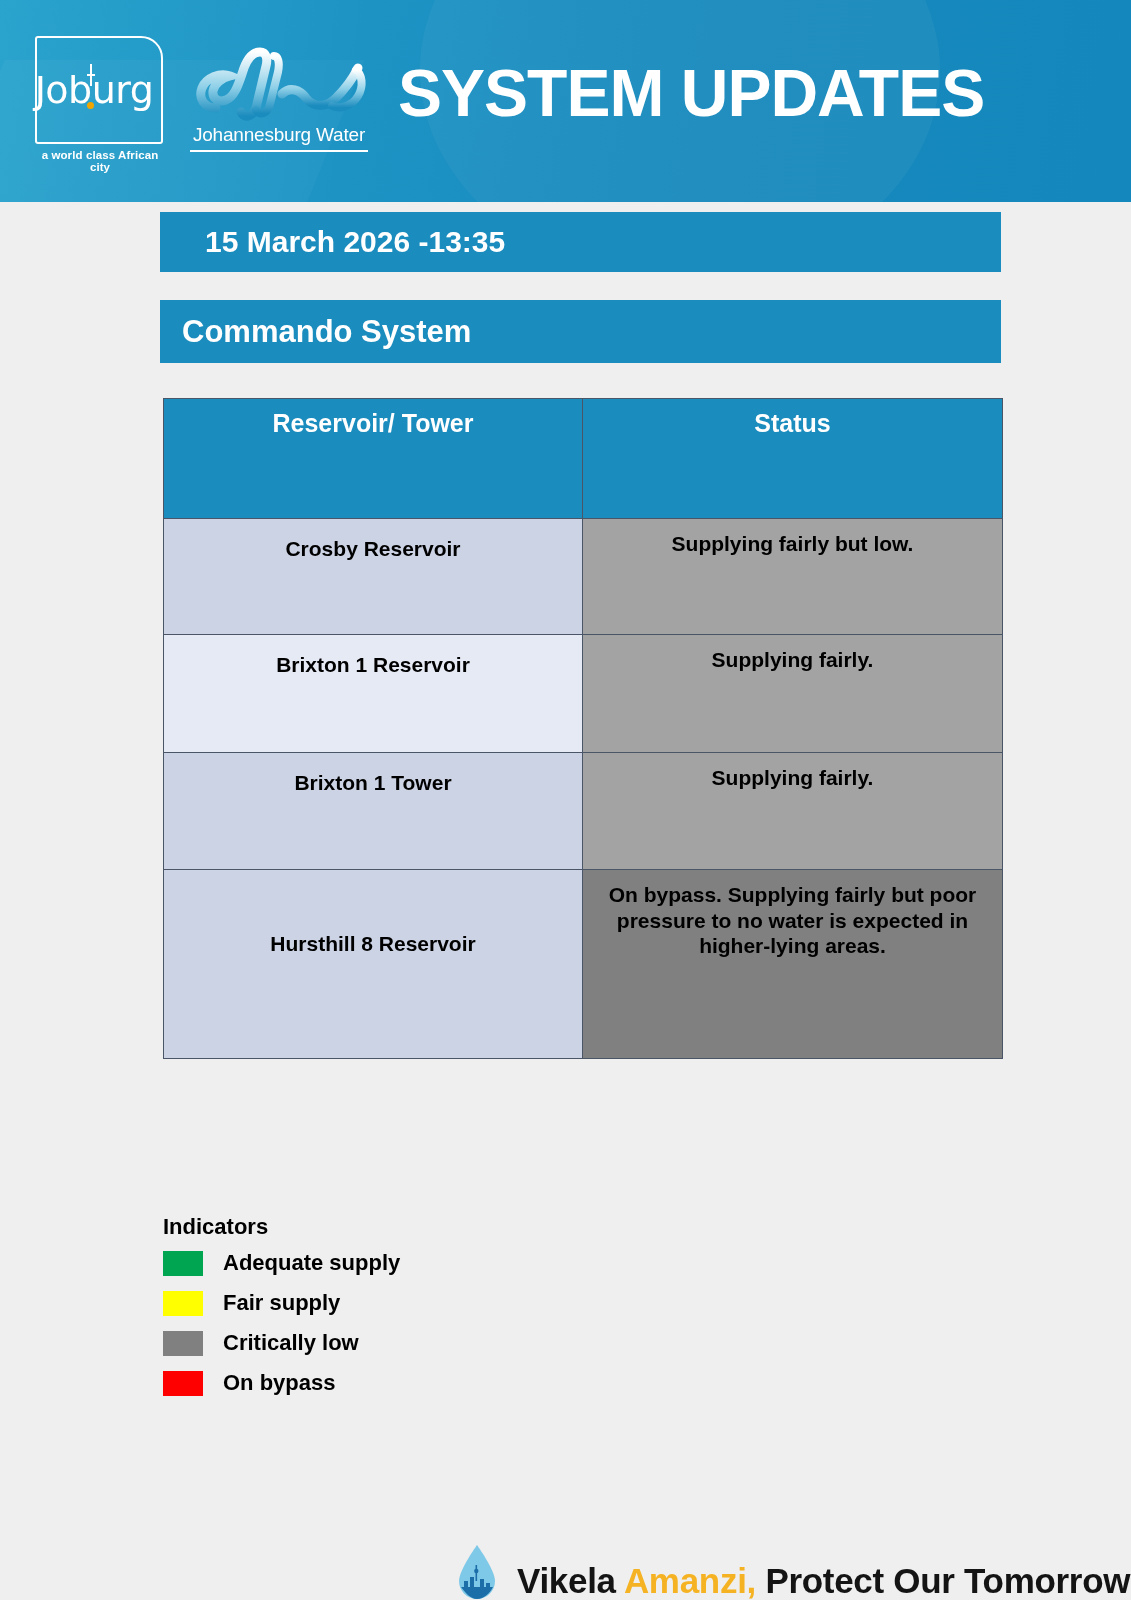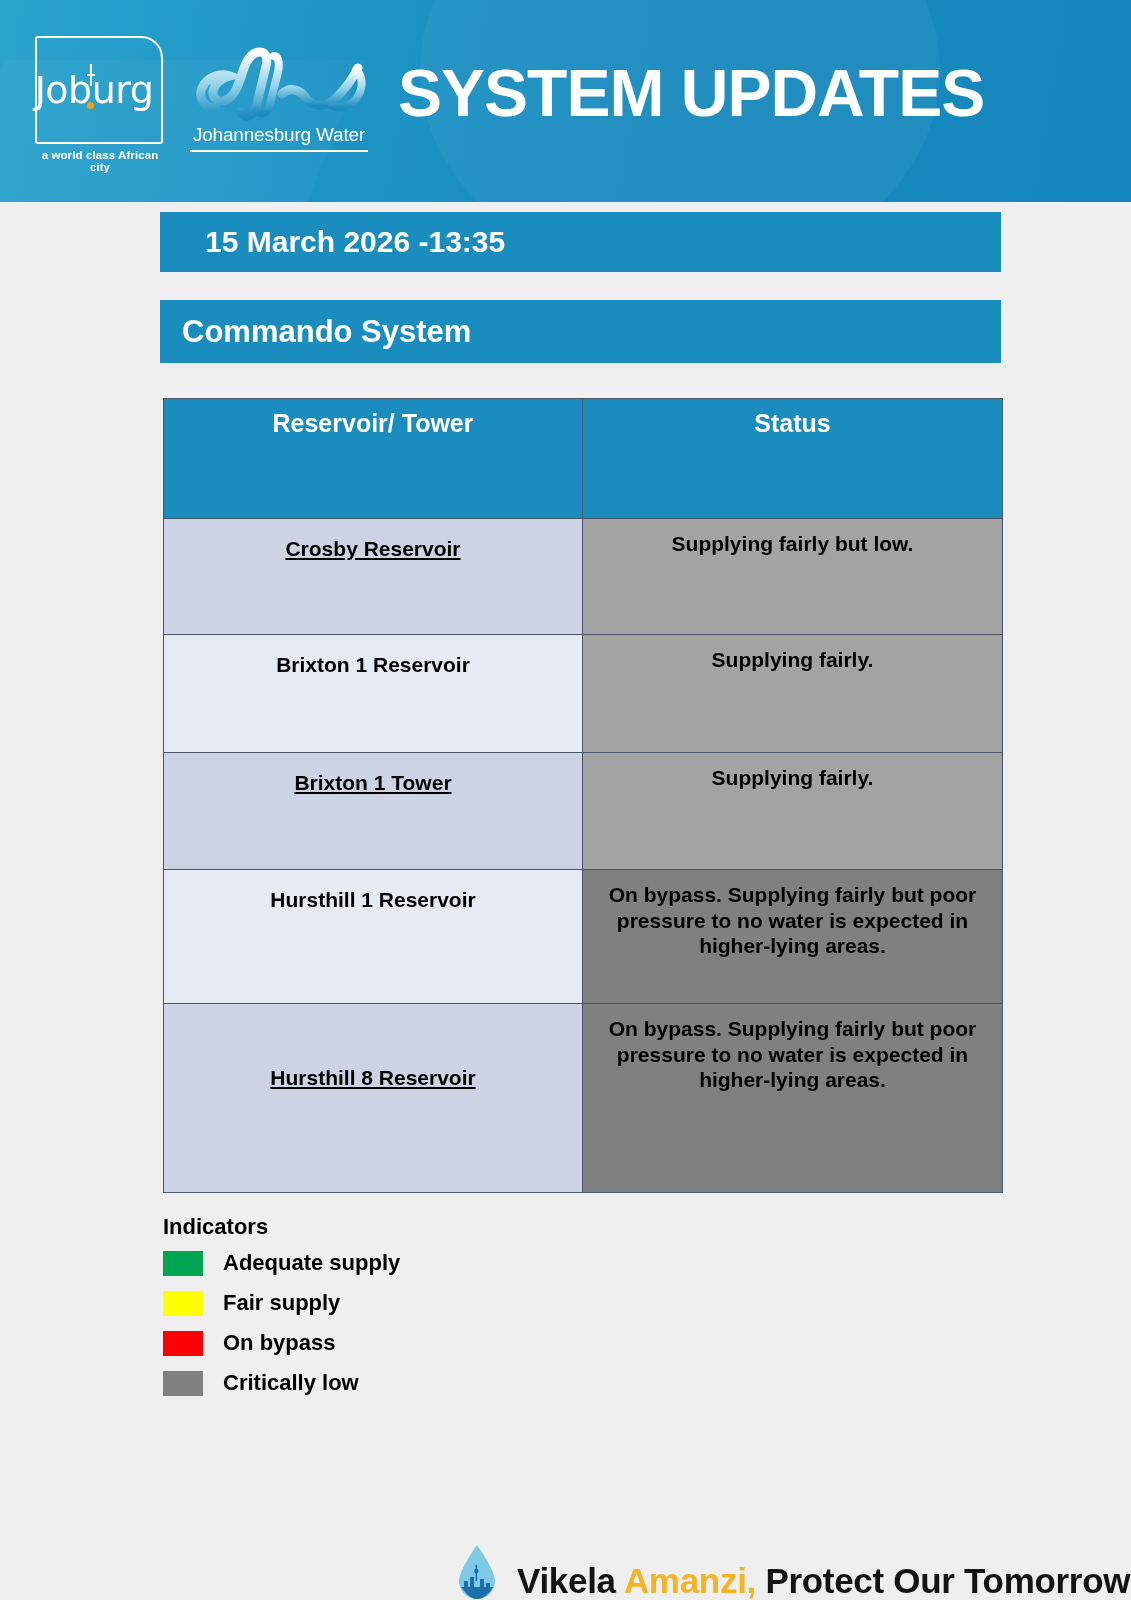--- a/index.html
+++ b/index.html
@@ -121,21 +121,21 @@
     height: 120px;
     padding-top: 10px;
     vertical-align: top;
   }
   .col-name { width: 419px; }
   .col-stat { width: 420px; }
 
   .cell-name { color: #000000; font-size: 21px; padding: 18px 10px; }
   .cell-stat { color: #000000; font-size: 21px; padding: 12px 8px; line-height: 1.22; }
 
-  .bg-lav1 { background: #ccd3e4; text-decoration: underline; }
+  .bg-lav1 { background: #ccd3e4; }
   .bg-lav2 { background: #e6eaf4; }
   .bg-yellow { background: #a3a3a3; margin-left: 10px; }
   .bg-grey { background: #808080; }
 
   .h-r1 { height: 116px; }
   .h-r2 { height: 118px; }
   .h-r3 { height: 117px; }
   .h-r4 { height: 134px; }
   .h-r5 { height: 189px; }
 
@@ -215,24 +215,20 @@
       <td class="cell-stat bg-yellow va-top">Supplying fairly but low.</td>
     </tr>
     <tr class="h-r2">
       <td class="cell-name bg-lav2 va-top">Brixton 1 Reservoir</td>
       <td class="cell-stat bg-yellow va-top">Supplying fairly.</td>
     </tr>
     <tr class="h-r3">
       <td class="cell-name bg-lav1 va-mid">Brixton 1 Tower</td>
       <td class="cell-stat bg-yellow va-top">Supplying fairly.</td>
     </tr>
-    <tr class="h-r4">
-      <td class="cell-name bg-lav2 va-mid">Hursthill 1 Reservoir</td>
-      <td class="cell-stat bg-grey va-top">On bypass. Supplying fairly but poor pressure to no water is expected in higher-lying areas.</td>
-    </tr>
     <tr class="h-r5">
       <td class="cell-name bg-lav1 va-top" style="padding-top:62px;">Hursthill 8 Reservoir</td>
       <td class="cell-stat bg-grey va-top">On bypass. Supplying fairly but poor pressure to no water is expected in higher-lying areas.</td>
     </tr>
   </tbody>
 </table>
 
 <div class="indicators">
   <div class="ind-title">Indicators</div>
 
@@ -240,27 +236,27 @@
     <div class="swatch" style="background:#00a551;"></div>
     <div class="ind-label">Adequate supply</div>
   </div>
 
   <div class="ind-row">
     <div class="swatch" style="background:#ffff00;"></div>
     <div class="ind-label">Fair supply</div>
   </div>
 
   <div class="ind-row">
+    <div class="swatch" style="background:#808080;"></div>
+    <div class="ind-label">Critically low</div>
+  </div>
+
+  <div class="ind-row">
     <div class="swatch" style="background:#ff0000;"></div>
     <div class="ind-label">On bypass</div>
-  </div>
-
-  <div class="ind-row">
-    <div class="swatch" style="background:#808080;"></div>
-    <div class="ind-label">Critically low</div>
   </div>
 </div>
 
 <div class="footer">
   <svg class="drop-wrap" viewBox="0 0 44 58">
     <path d="M22 2 C22 2 4 27 4 38 C4 48 12 56 22 56 C32 56 40 48 40 38 C40 27 22 2 22 2 Z" fill="#7fc9e8"></path>
     <path d="M6 44 C10 49 15 56 22 56 C29 56 35 50 38 44 Z" fill="#1b6ea8"></path>
     <rect x="20.5" y="22" width="1.6" height="16" fill="#1b6ea8"></rect>
     <circle cx="21.3" cy="28" r="2.2" fill="#1b6ea8"></circle>
     <rect x="9" y="38" width="4" height="8" fill="#1b6ea8"></rect>

